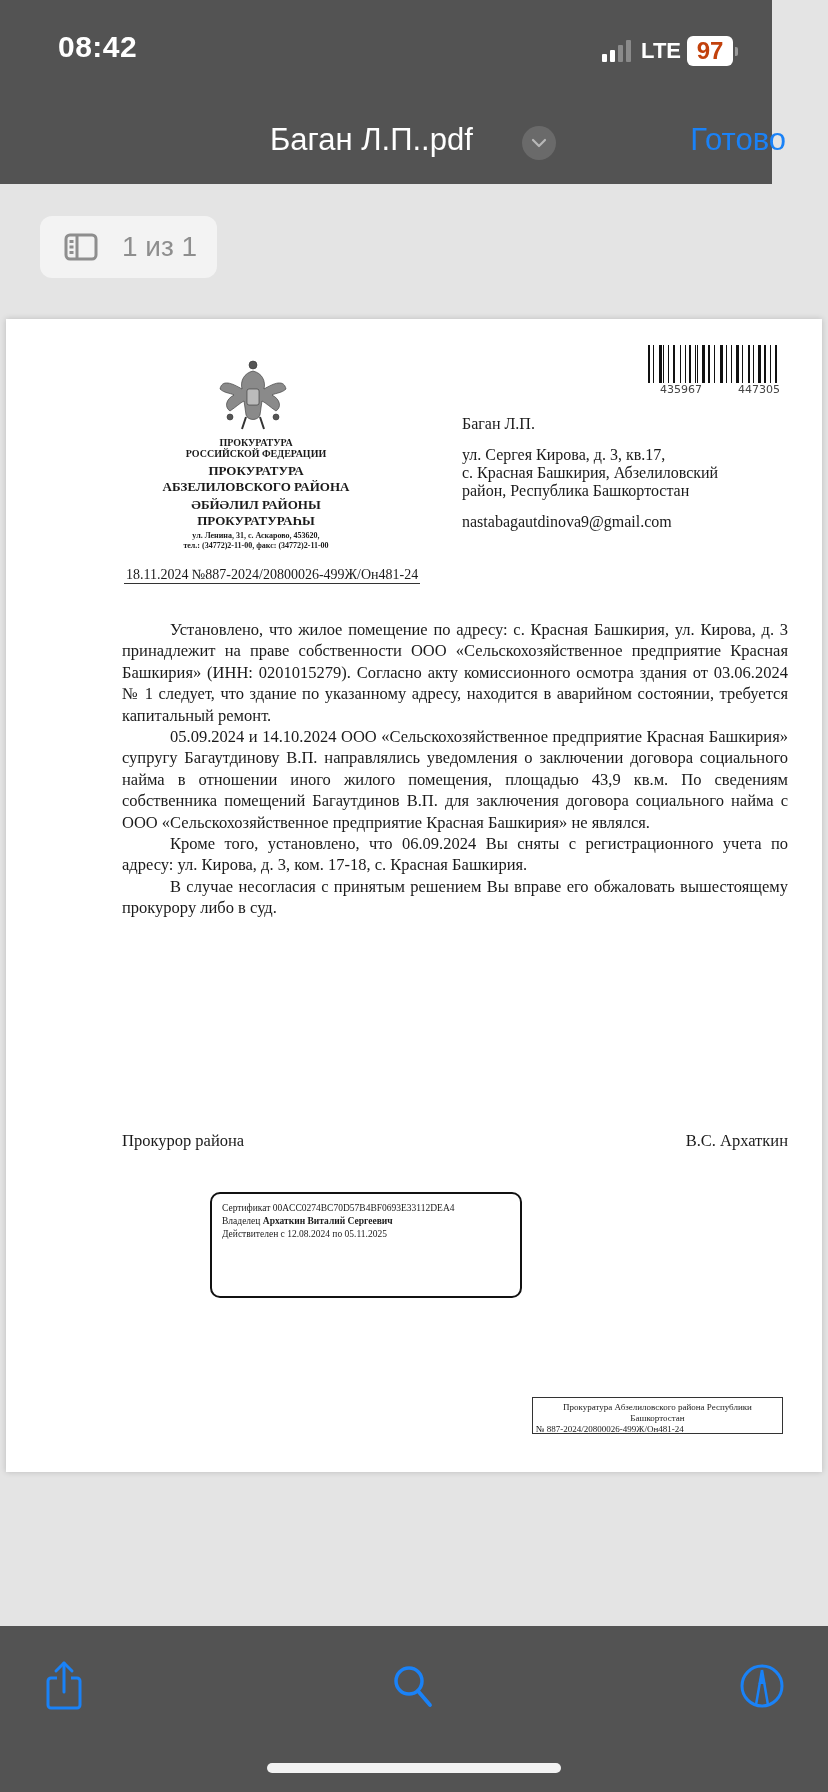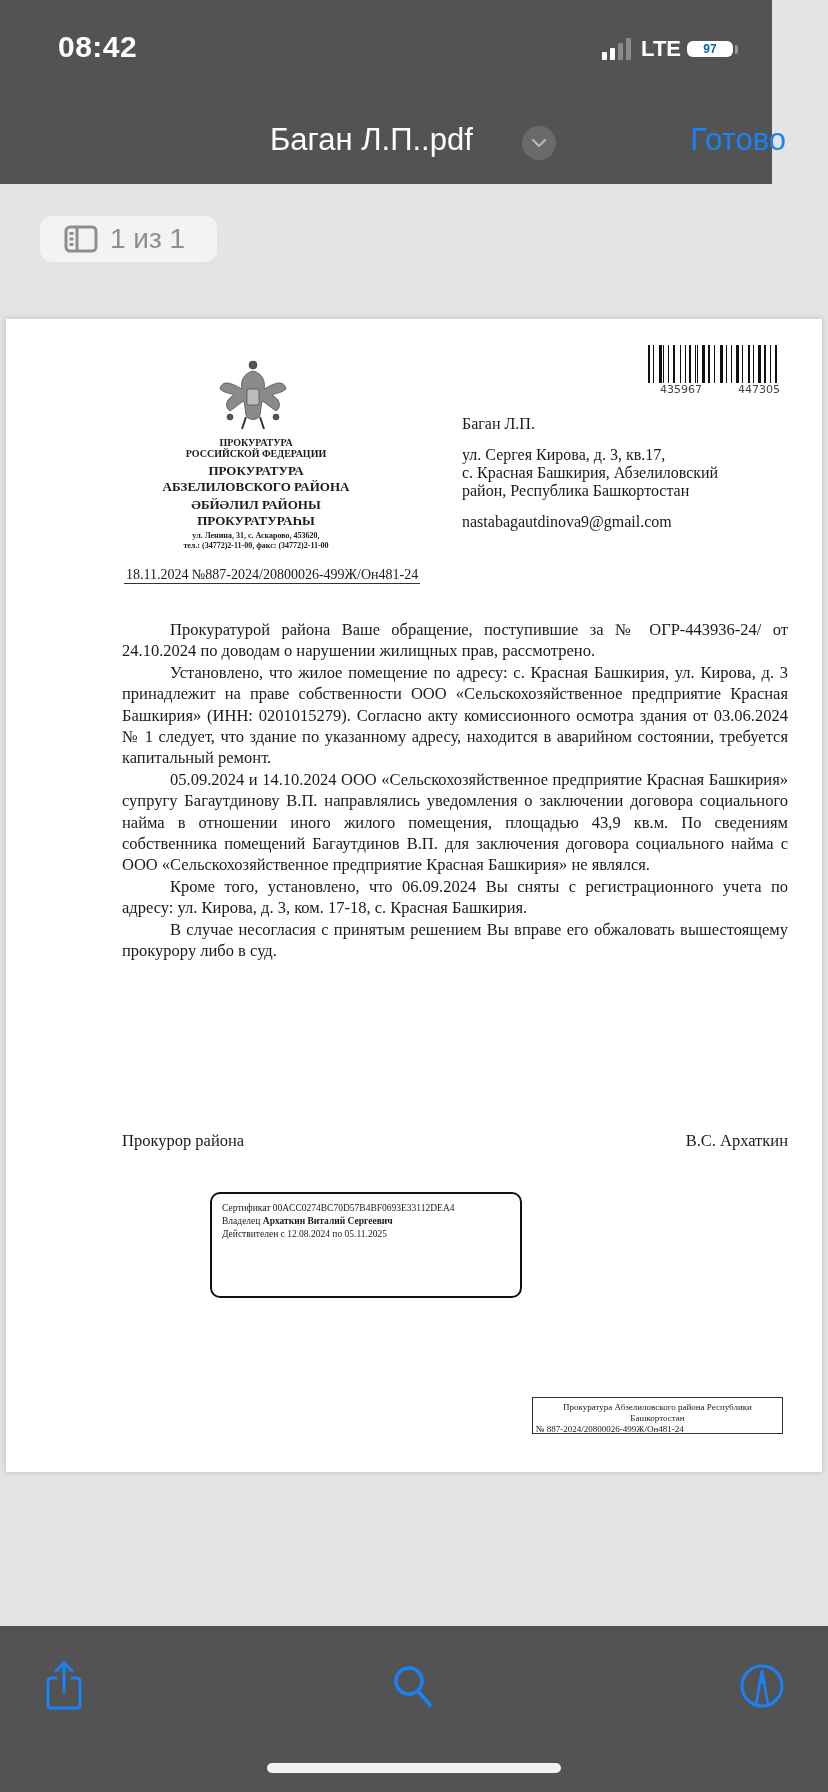--- a/index.html
+++ b/index.html
@@ -7,29 +7,29 @@
   body { position: relative; font-family: "Liberation Sans", sans-serif; }
 
   .topbar { position: absolute; left: 0; top: 0; width: 772px; height: 184px; background: #535353; }
   .status-time { position: absolute; left: 58px; top: 30px; font-size: 30px; font-weight: 600; color: #fff; letter-spacing: 0.5px; }
   .status-right { position: absolute; right: 34px; top: 36px; display: flex; align-items: center; gap: 6px; }
   .signal { display: flex; align-items: flex-end; gap: 3px; height: 22px; }
   .signal span { width: 5px; background: #fff; border-radius: 1px; }
   .signal span.dim { background: #8a8a8a; }
   .lte { color: #fff; font-size: 22px; font-weight: 700; margin-left: 4px; }
   .battery { display: flex; align-items: center; }
-  .battery-body { background: #fff; color: #0369a1; font-size: 12px; font-weight: 700; border-radius: 6px; padding: 1px 5px; min-width: 46px; text-align: center; }
+  .battery-body { background: #fff; color: #c2410c; font-size: 24px; font-weight: 700; border-radius: 6px; padding: 1px 5px; min-width: 46px; text-align: center; }
   .battery-tip { width: 3px; height: 9px; background: #9a9a9a; border-radius: 0 2px 2px 0; margin-left: 2px; }
 
   .title-row { position: absolute; left: 0; top: 118px; width: 828px; height: 50px; }
   .file-title { position: absolute; left: 270px; top: 4px; font-size: 31px; color: #fff; font-weight: 500; }
   .chevron-btn { position: absolute; left: 522px; top: 8px; width: 34px; height: 34px; border-radius: 50%; background: #6a6a6a; display: flex; align-items: center; justify-content: center; }
   .done-button { position: absolute; right: 42px; top: 4px; font-size: 31px; color: #1a82f7; font-weight: 500; background: none; border: none; font-family: "Liberation Sans", sans-serif; }
 
-  .page-counter { position: absolute; left: 40px; top: 216px; width: 177px; height: 46px; background: #f3f3f3; border-radius: 12px; display: flex; align-items: center; padding-left: 24px; gap: 12px; }
+  .page-counter { position: absolute; left: 40px; top: 216px; width: 177px; height: 62px; background: #f3f3f3; border-radius: 12px; display: flex; align-items: center; padding-left: 24px; gap: 24px; }
   .page-counter-text { font-size: 28px; color: #8e8e8e; font-weight: 500; }
 
   .pdf-page { position: absolute; left: 6px; top: 319px; width: 816px; height: 1153px; background: #fff; box-shadow: 0 0 6px rgba(0,0,0,0.18); font-family: "Liberation Serif", serif; color: #1a1a1a; }
 
   .emblem { position: absolute; left: 210px; top: 40px; width: 74px; height: 72px; }
   .letterhead { position: absolute; left: 120px; top: 118px; width: 260px; text-align: center; font-weight: 700; }
   .lh-small { font-size: 10px; line-height: 11px; }
   .lh-big { font-size: 13px; line-height: 16px; margin-top: 4px; }
   .lh-big2 { font-size: 13px; line-height: 16px; }
   .lh-addr { font-size: 8px; line-height: 10px; margin-top: 2px; }
@@ -180,21 +180,20 @@
 
   <div class="recipient">
     <div class="r-name">Баган Л.П.</div>
     <div>ул. Сергея Кирова, д. 3, кв.17,</div>
     <div>с. Красная Башкирия, Абзелиловский</div>
     <div>район, Республика Башкортостан</div>
     <div class="r-email">nastabagautdinova9@gmail.com</div>
   </div>
 
   <div class="body-text">
-    <p>Прокуратурой района Ваше обращение, поступившие за № ОГР-443936-24/ от 24.10.2024 по доводам о нарушении жилищных прав, рассмотрено.</p>
     <p>Установлено, что жилое помещение по адресу: с. Красная Башкирия, ул. Кирова, д. 3 принадлежит на праве собственности ООО «Сельскохозяйственное предприятие Красная Башкирия» (ИНН: 0201015279). Согласно акту комиссионного осмотра здания от 03.06.2024 № 1 следует, что здание по указанному адресу, находится в аварийном состоянии, требуется капитальный ремонт.</p>
     <p>05.09.2024 и 14.10.2024 ООО «Сельскохозяйственное предприятие Красная Башкирия» супругу Багаутдинову В.П. направлялись уведомления о заключении договора социального найма в отношении иного жилого помещения, площадью 43,9 кв.м. По сведениям собственника помещений Багаутдинов В.П. для заключения договора социального найма с ООО «Сельскохозяйственное предприятие Красная Башкирия» не являлся.</p>
     <p>Кроме того, установлено, что 06.09.2024 Вы сняты с регистрационного учета по адресу: ул. Кирова, д. 3, ком. 17-18, с. Красная Башкирия.</p>
     <p>В случае несогласия с принятым решением Вы вправе его обжаловать вышестоящему прокурору либо в суд.</p>
   </div>
 
   <div class="sign-left">Прокурор района</div>
   <div class="sign-right">В.С. Архаткин</div>
 
   <div class="e-sign">

